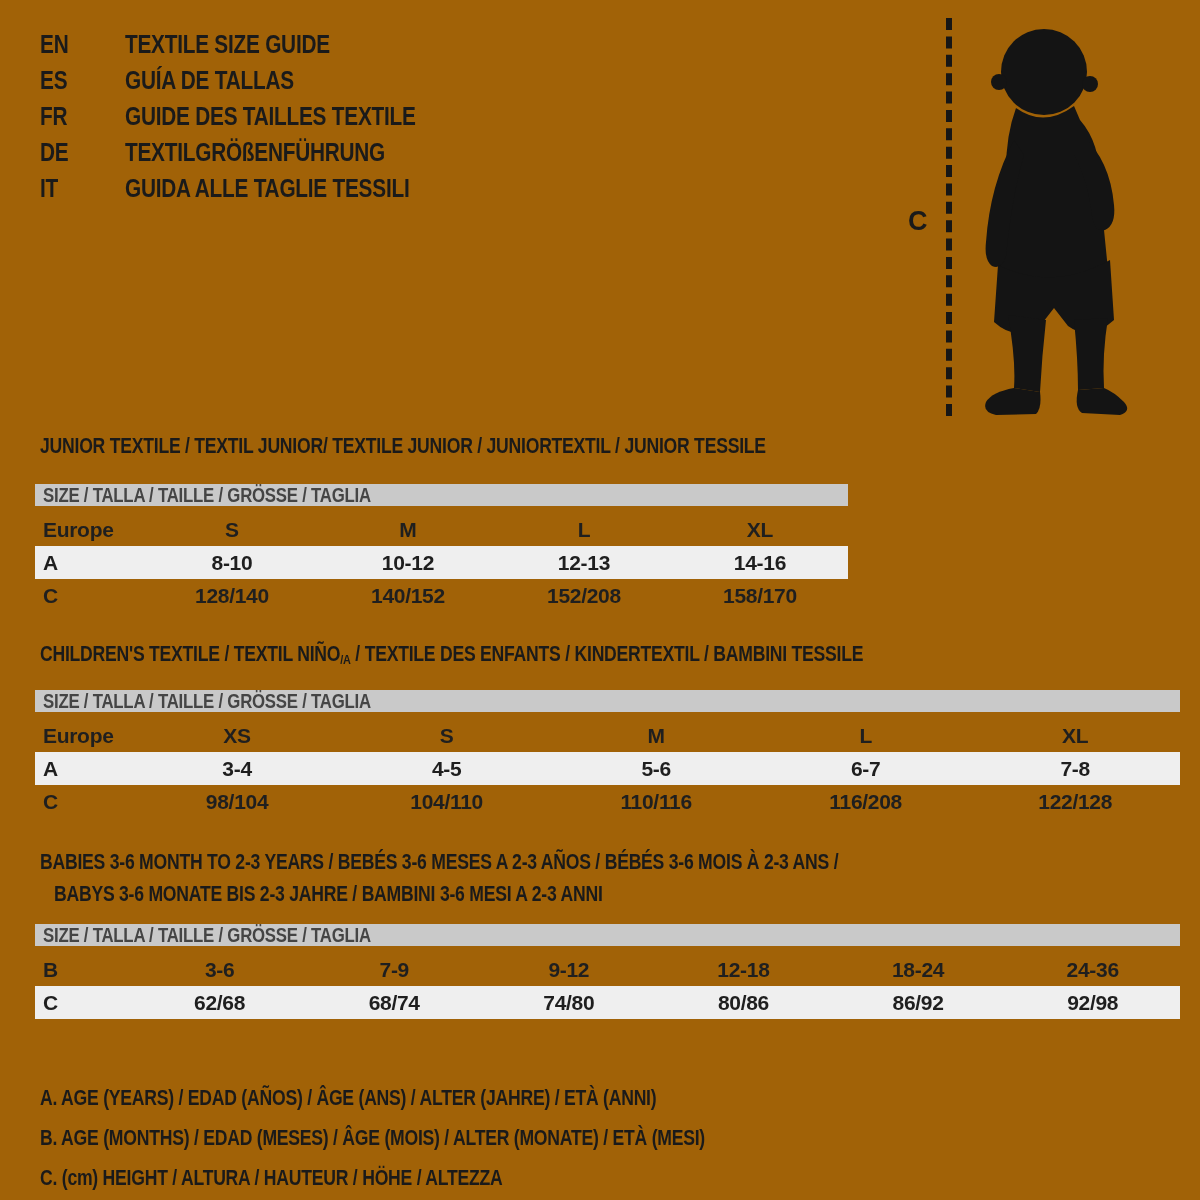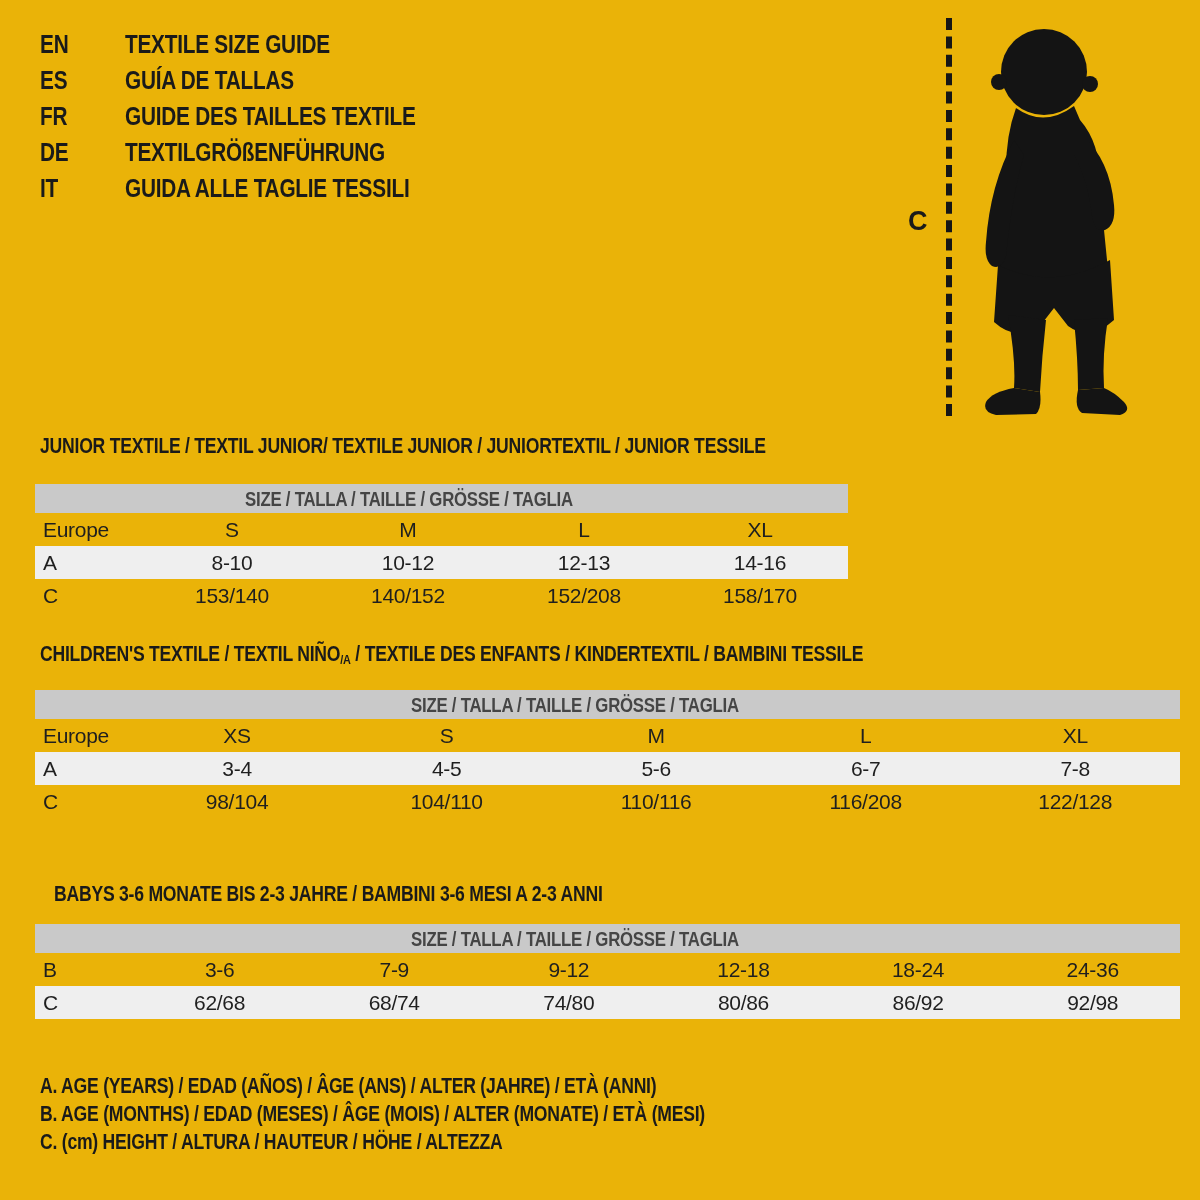--- a/index.html
+++ b/index.html
@@ -1,17 +1,17 @@
 <!DOCTYPE html>
 <html><head>
 <meta charset="utf-8">
 <style>
   html,body{margin:0;padding:0;background:#ffffff;}
   .page{
-    position:relative;width:1200px;height:1200px;background:#eab308;
+    position:relative;width:1200px;height:1200px;background:#a16207;
     overflow:hidden;font-family:"Liberation Sans",sans-serif;color:#1a1a1a;
     letter-spacing:-0.3px;
   }
   .cond{display:inline-block;transform:scaleX(0.8);transform-origin:0 50%;white-space:nowrap;}
 
   
   .lang-list{position:absolute;left:40px;top:26px;}
   .lang-row{height:36px;line-height:36px;font-size:26px;font-weight:700;}
   .lang-code{display:inline-block;width:78px;vertical-align:top;}
   .lang-title{display:inline-block;vertical-align:top;}
@@ -19,32 +19,32 @@
   
   .figure{position:absolute;left:890px;top:0;width:280px;height:430px;}
   .dash-line{position:absolute;left:56px;top:18px;height:398px;width:0;
     border-left:6px dashed #161616;}
   .c-label{position:absolute;left:18px;top:206px;font-size:27px;font-weight:700;}
   .silhouette{position:absolute;left:72px;top:20px;width:184px;height:400px;}
 
   
   .sec-title{position:absolute;left:40px;font-size:22px;font-weight:700;line-height:24px;}
   .sub{font-size:0.62em;vertical-align:-0.25em;}
-  .size-bar{position:absolute;left:35px;height:29px;background:#c9c9c9;
-    display:flex;align-items:center;padding-left:16px;box-sizing:border-box;
-    font-size:21px;font-weight:700;color:#454545;justify-content:center;}
+  .size-bar{position:absolute;left:35px;height:22px;background:#c9c9c9;
+    display:flex;align-items:center;padding-left:8px;box-sizing:border-box;
+    font-size:21px;font-weight:700;color:#454545;}
   table.sizes{position:absolute;left:35px;border-collapse:collapse;table-layout:fixed;}
-  table.sizes td{height:33px;font-size:21px;font-weight:400;text-align:center;
+  table.sizes td{height:33px;font-size:21px;font-weight:700;text-align:center;
     padding:0;color:#1f1f1f;}
   table.sizes td.lab{text-align:left;padding-left:8px;}
   tr.alt{background:#efefef;}
 
   
   .notes{position:absolute;left:40px;top:1072px;}
-  .note-line{height:28px;line-height:28px;font-size:22px;font-weight:700;}
+  .note-line{height:28px;line-height:28px;font-size:22px;font-weight:700;margin-top:12px;}
 </style>
 </head>
 <body>
 
 <div class="page">
 
   <div class="lang-list">
     <div class="lang-row">
       <span class="lang-code"><span class="cond">EN</span></span>
       <span class="lang-title"><span class="cond">TEXTILE SIZE GUIDE</span></span>
@@ -111,21 +111,21 @@
     </tr>
     <tr class="alt">
       <td class="lab">A</td>
       <td>8-10</td>
       <td>10-12</td>
       <td>12-13</td>
       <td>14-16</td>
     </tr>
     <tr>
       <td class="lab">C</td>
-      <td>153/140</td>
+      <td>128/140</td>
       <td>140/152</td>
       <td>152/208</td>
       <td>158/170</td>
     </tr>
   </tbody>
     </table>
 
   <div class="sec-title" style="top:642px;">
     <span class="cond"><span>CHILDREN'S TEXTILE / TEXTIL NIÑO</span><span class="sub">/A</span><span> / TEXTILE DES ENFANTS / KINDERTEXTIL / BAMBINI TESSILE</span></span>
   </div>
@@ -162,20 +162,23 @@
       <td class="lab">C</td>
       <td>98/104</td>
       <td>104/110</td>
       <td>110/116</td>
       <td>116/208</td>
       <td>122/128</td>
     </tr>
   </tbody>
     </table>
 
+  <div class="sec-title" style="top:850px;">
+    <span class="cond">BABIES 3-6 MONTH TO 2-3 YEARS / BEBÉS 3-6 MESES A 2-3 AÑOS / BÉBÉS 3-6 MOIS À 2-3 ANS /</span>
+  </div>
   <div class="sec-title" style="top:882px;margin-left:14px;">
     <span class="cond">BABYS 3-6 MONATE BIS 2-3 JAHRE / BAMBINI 3-6 MESI A 2-3 ANNI</span>
   </div>
   <div class="size-bar" style="top:924px;width:1145px;">
     <span class="cond">SIZE / TALLA / TAILLE / GRÖSSE / TAGLIA</span>
   </div>
   <table class="sizes" style="top:953px;width:1145px;">
     <colgroup>
         <col style="width:8.5%">
         <col style="width:15.25%">

